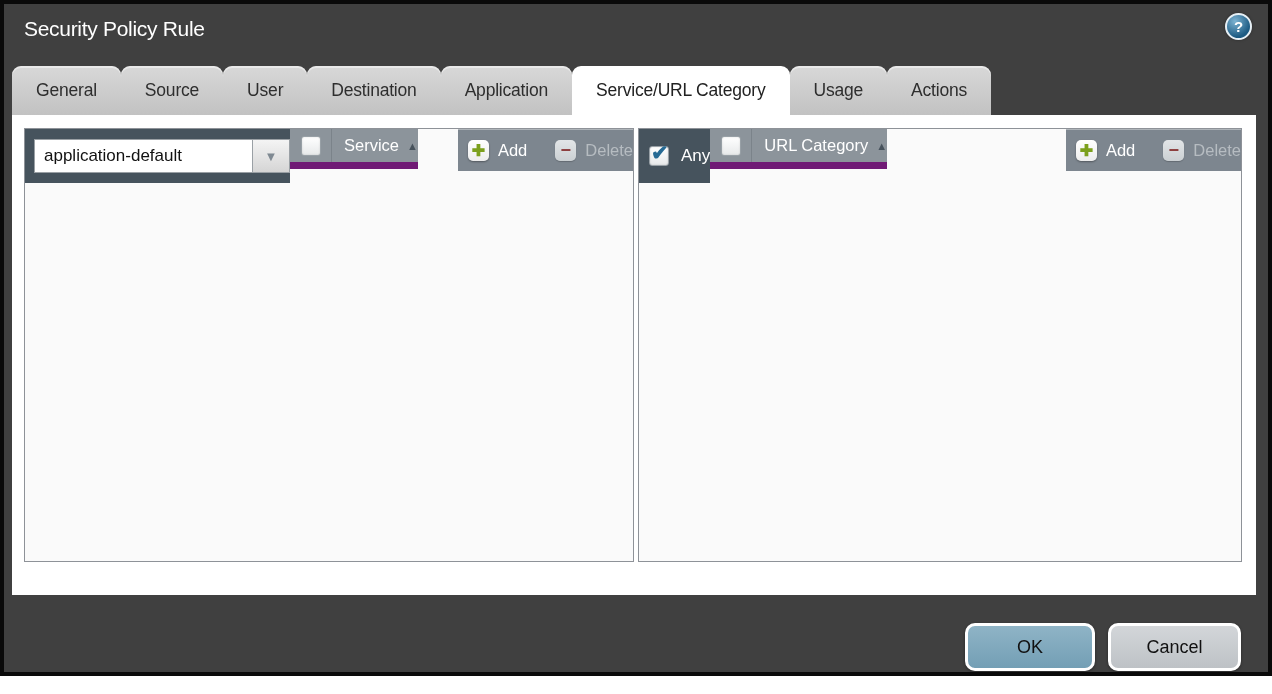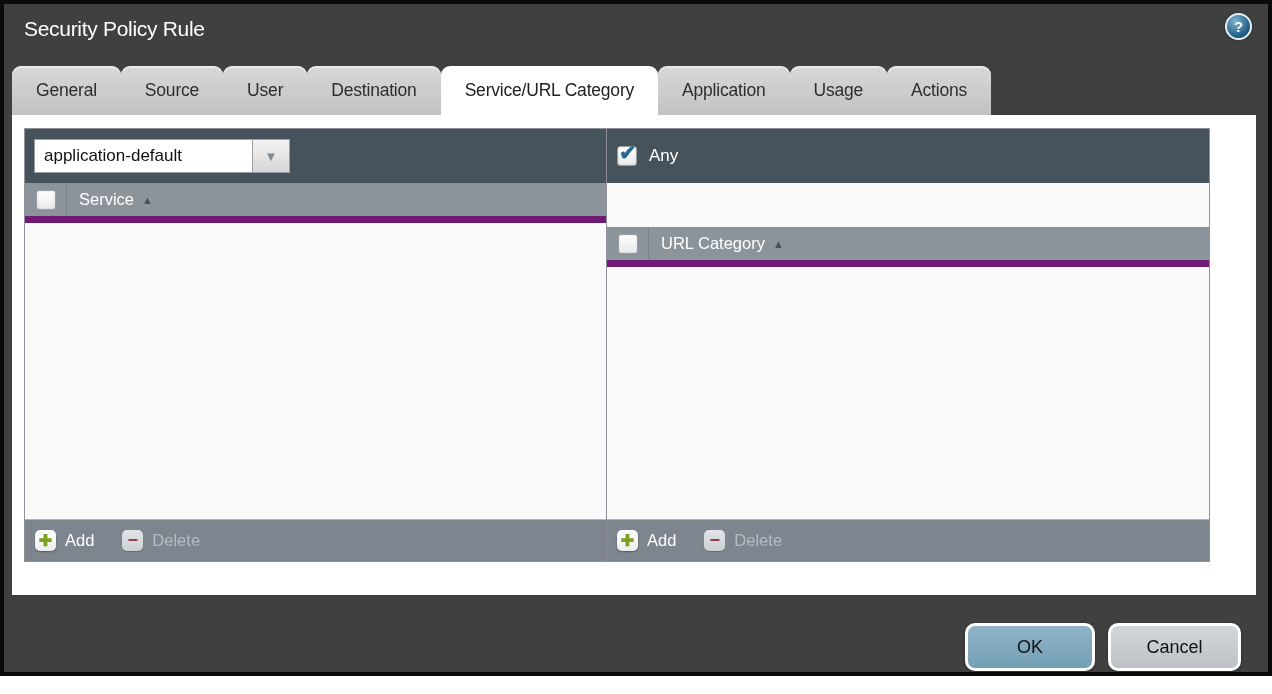--- a/index.html
+++ b/index.html
@@ -54,25 +54,25 @@
   
   .content-area {
     position: absolute; left: 8px; top: 111px;
     width: 1244px; height: 480px;
     background: #ffffff;
   }
 
   .panel {
     position: absolute; top: 13px; height: 434px;
     border: 1px solid #8e9298;
-    display: flex; flex-direction: column;
+    display: flex; 
     background: #fafafa;
   }
   .panel.left  { left: 12px;  width: 610px; }
-  .panel.right { left: 594px; width: 604px; gap: 44px; }
+  .panel.right { left: 626px; width: 604px; }
 
   .panel-top-bar {
     height: 54px; background: #46535d; flex: 0 0 auto;
     display: flex; align-items: center; padding-left: 9px;
   }
 
   
   .combo { display: flex; height: 34px; }
   .combo-value {
     width: 218px; height: 34px; background: #ffffff;
@@ -172,22 +172,22 @@
   <div class="title-bar">
     <div class="dialog-title">Security Policy Rule</div>
     <div class="help-icon">?</div>
   </div>
 
   <div class="tab-strip">
     <div class="tab">General</div>
     <div class="tab">Source</div>
     <div class="tab">User</div>
     <div class="tab">Destination</div>
+    <div class="tab">Application</div>
     <div class="tab active">Service/URL Category</div>
-    <div class="tab">Application</div>
     <div class="tab">Usage</div>
     <div class="tab">Actions</div>
   </div>
 
   <div class="content-area">
 
     <div class="panel left">
       <div class="panel-top-bar">
         <div class="combo">
           <div class="combo-value">application-default</div>

